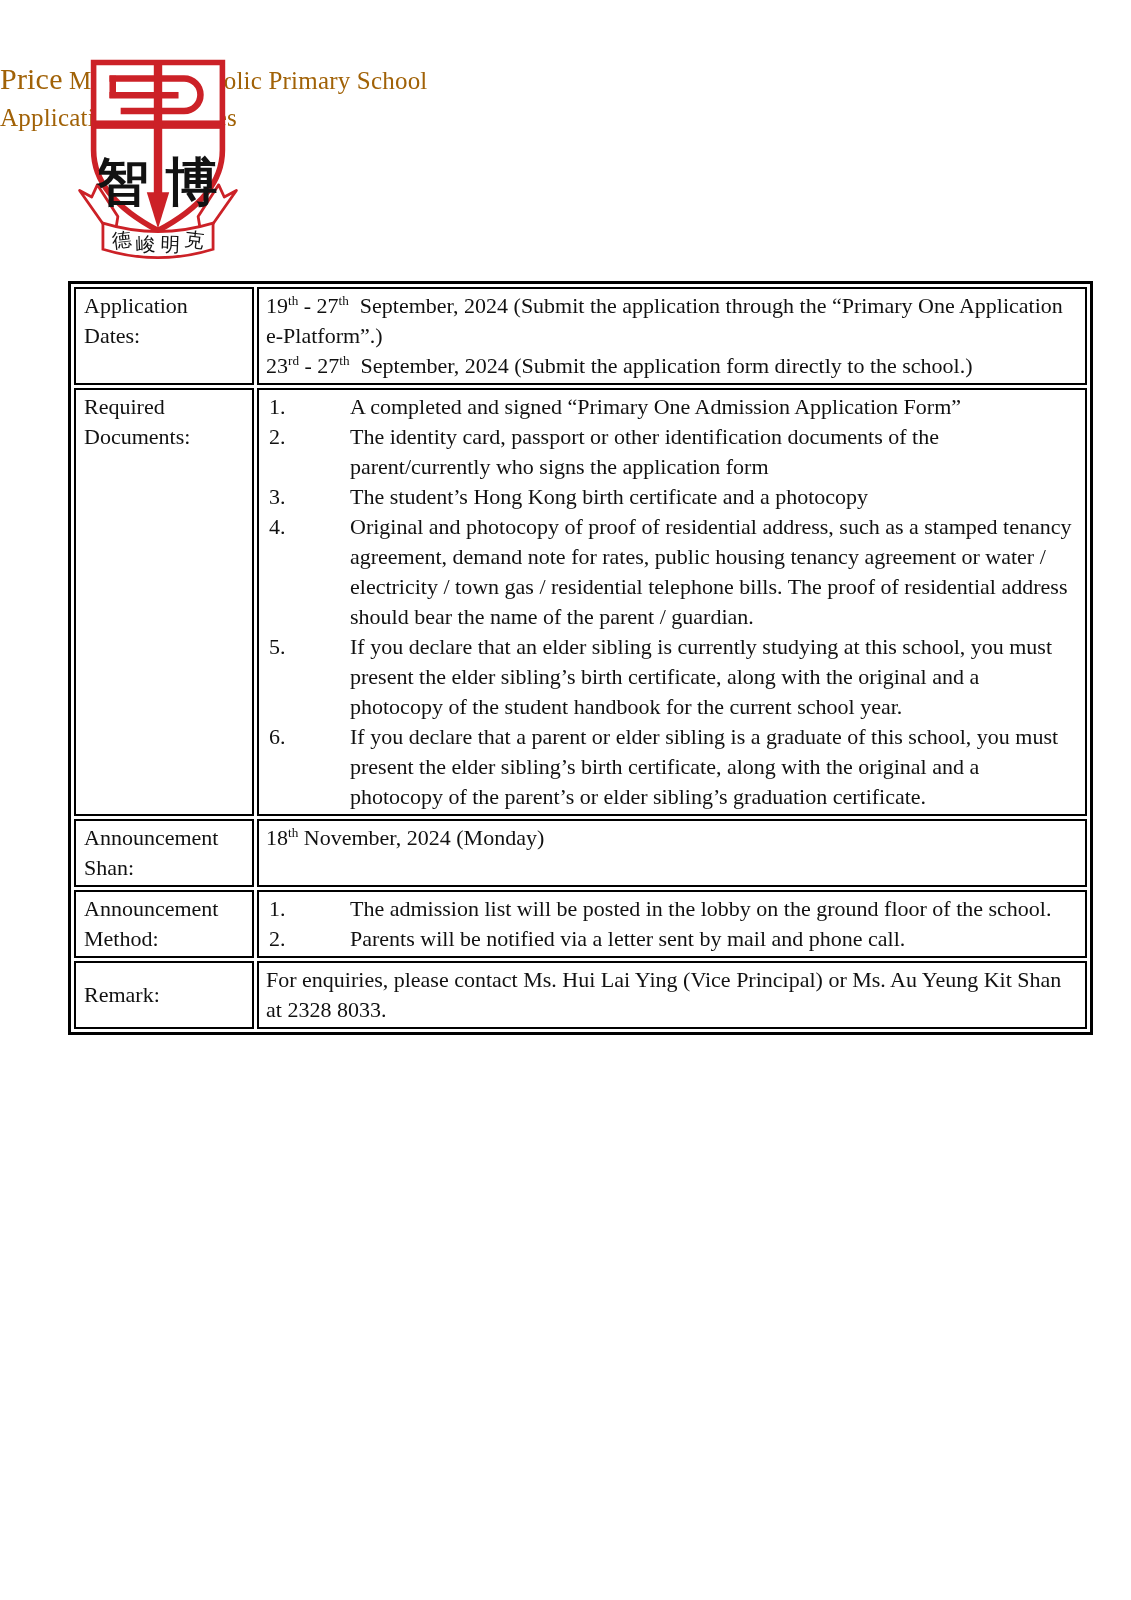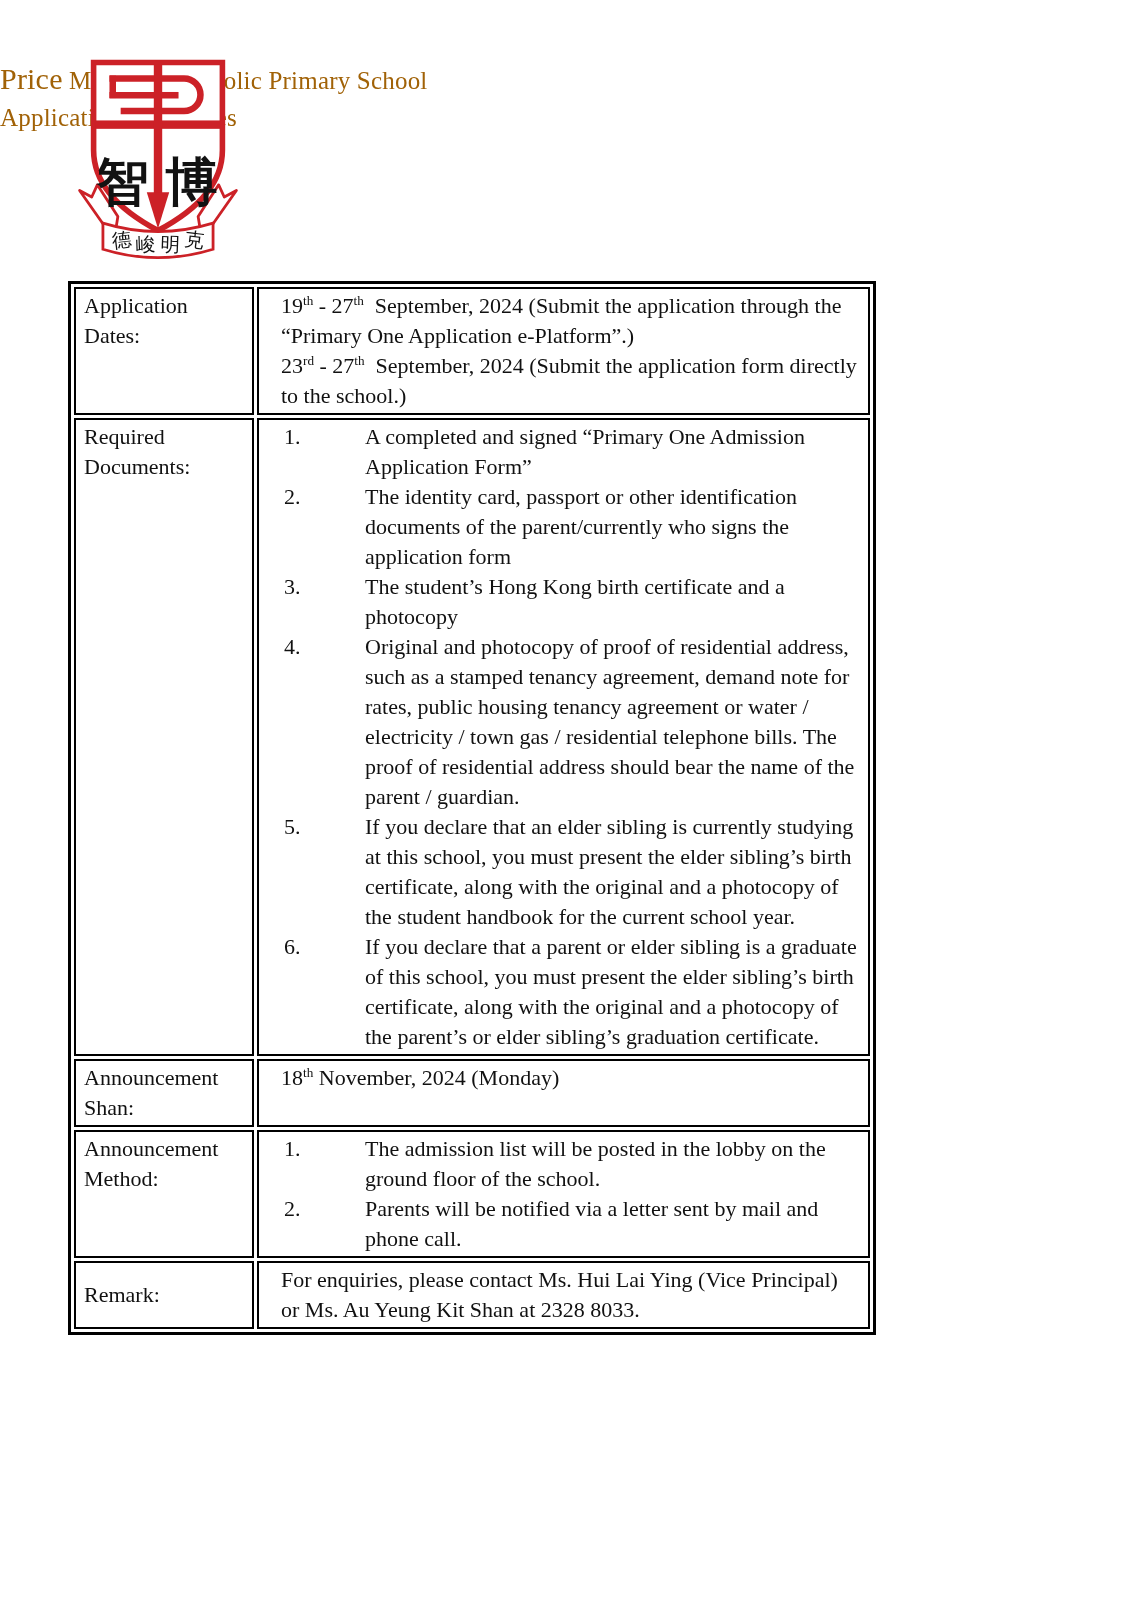--- a/index.html
+++ b/index.html
@@ -22,38 +22,38 @@
     line-height: 37px;
     color: #a16207;
     letter-spacing: 0.2px;
   }
   .title-lead { font-size: 30px; }
 
   
   table.guidelines {
     position: absolute;
     left: 68px; top: 281px;
-    width: 808px;
+    width: 1025px;
     border-collapse: separate;
     border-spacing: 3px;
     border: 3px solid #000;
     table-layout: fixed;
     background: #fff;
   }
   td {
     border: 2.5px solid #000;
     vertical-align: top;
     font-size: 22px;
     line-height: 30px;
     color: #111;
     background: #fff;
   }
   td.label-cell { padding: 2px 6px 2px 8px; }
   td.label-cell.v-mid { vertical-align: middle; }
-  td.content-cell { padding: 2px 8px 2px 22px; }
+  td.content-cell { padding: 2px 8px 2px 7px; }
   .content-cell p { white-space: pre-wrap; }
   .li { display: flex; align-items: flex-start; }
   .li .num { flex: 0 0 44px; padding-left: 3px; }
   .li .txt { flex: 1; white-space: pre-wrap; margin-left: 40px; }
   sup { font-size: 0.60em; line-height: 0; vertical-align: super; letter-spacing: 0; }
 
   
 </style>
 </head>
 <body>

